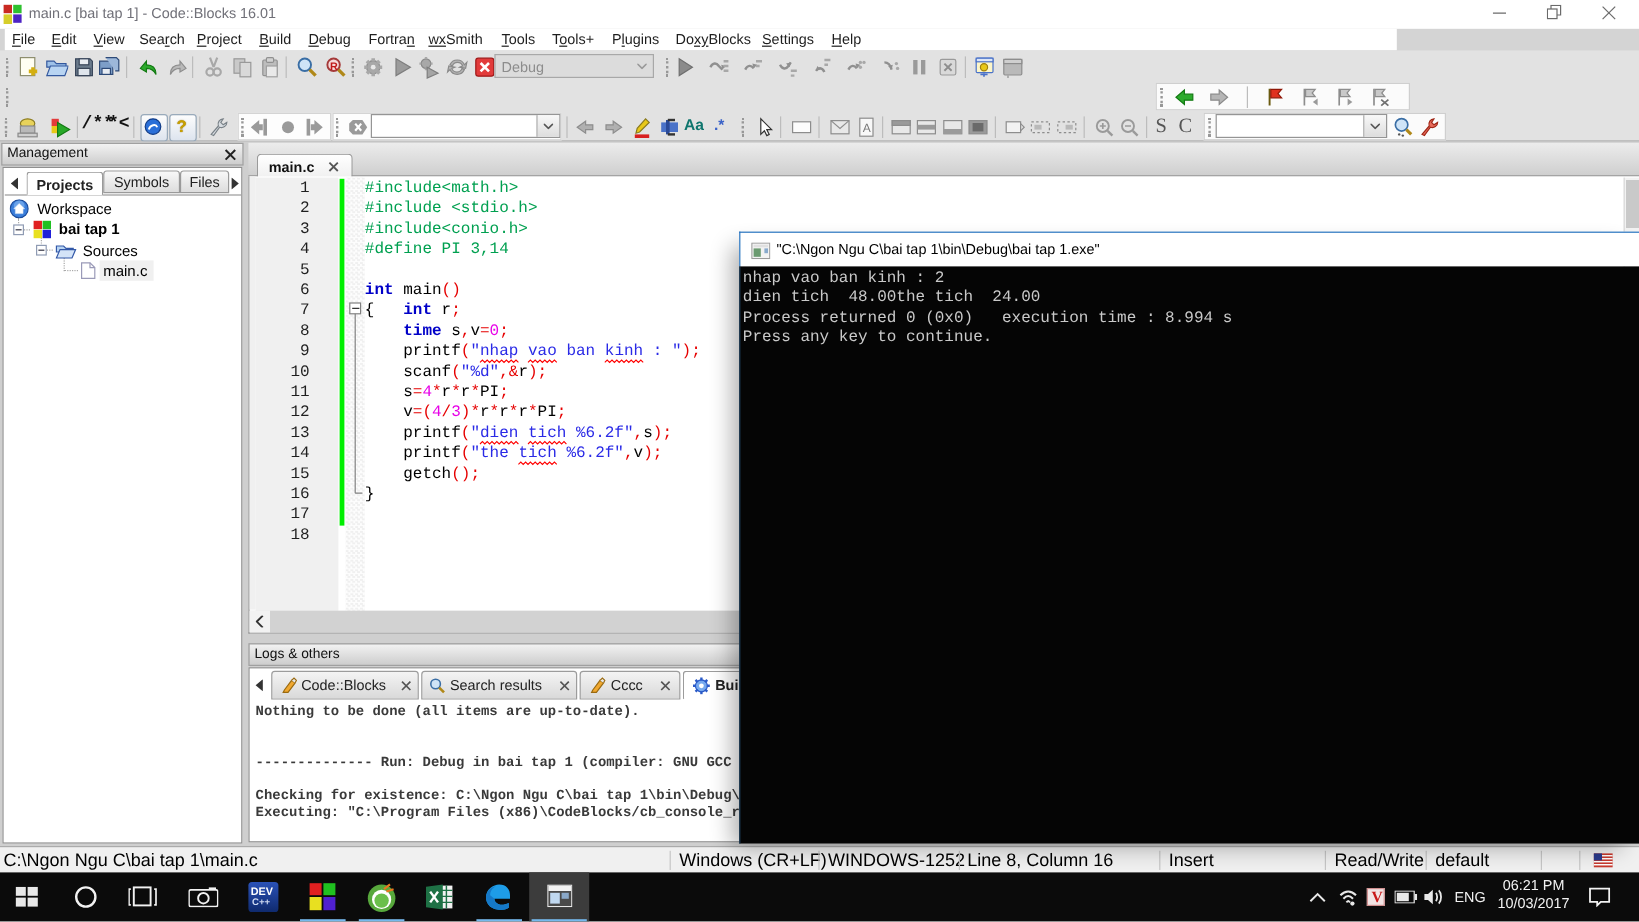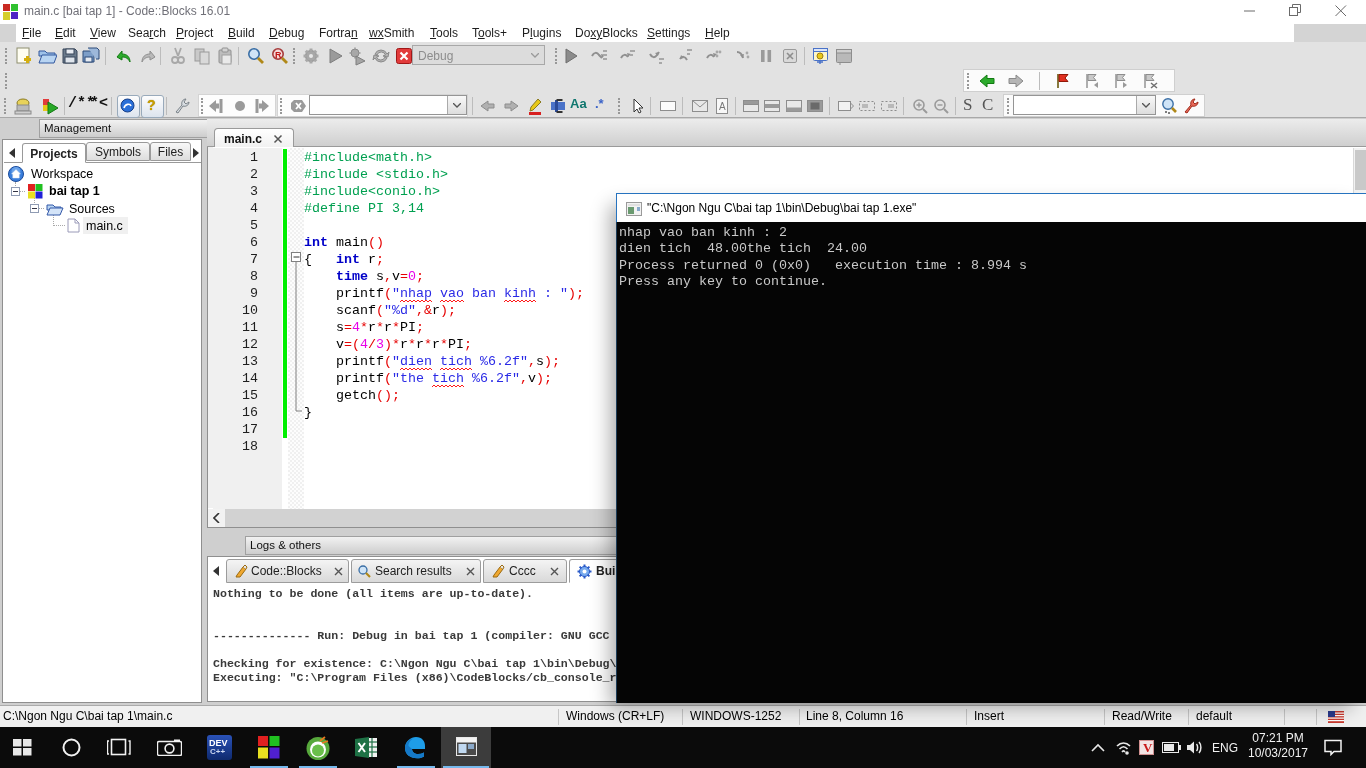--- a/index.html
+++ b/index.html
@@ -6,40 +6,40 @@
   body{width:1366px;height:768px;overflow:hidden;position:relative;
        font-family:"Liberation Sans",sans-serif;background:#d4d4d4;}
   .abs{position:absolute;}
   .mono{font-family:"Liberation Mono",monospace;}
 
   
   #titlebar{left:0;top:0;width:1366px;height:24px;background:#ffffff;}
   #titletext{left:24px;top:4px;font-size:12px;color:#707078;}
 
   
-  #menubar{left:16px;top:24px;width:1278px;height:18px;background:#ffffff;
+  #menubar{left:4px;top:24px;width:1160px;height:18px;background:#ffffff;
            font-size:12px;color:#1e1e1e;}
   #menubar span.mi{position:absolute;top:2px;}
   #menubar u{text-decoration:underline;}
 
   
   #toolzone{left:0;top:42px;width:1366px;height:75px;background:#e2e2e2;border-bottom:1px solid #a8a8a8;}
   .grip{position:absolute;width:2px;height:16px;border-left:2px dotted #989898;}
   .tsep{position:absolute;width:1px;height:18px;background:#bcbcbc;}
   .combo{position:absolute;background:#ffffff;border:1px solid #959595;height:20px;box-sizing:border-box;}
   .combo .carr{position:absolute;right:5px;top:7px;width:8px;height:5px;}
   .combo .ctext{position:absolute;left:5px;top:3px;font-size:12px;color:#111;}
   .ticon{position:absolute;top:2px;width:20px;height:20px;}
 
   
   #client{left:0;top:118px;width:1366px;height:587px;background:#cfcfcf;}
 
   
   .caption{position:absolute;height:19px;background:linear-gradient(#f2f2f2,#cdcdcd);
-     border:1px solid #a0a0a0;box-sizing:border-box;font-size:11.5px;color:#111;margin-left:38px;}
+     border:1px solid #a0a0a0;box-sizing:border-box;font-size:11.5px;color:#111;}
   #mgmt{left:1px;top:1px;width:202px;height:584px;}
   #mgmtbody{position:absolute;left:1px;top:20px;width:200px;height:564px;background:#ffffff;
      border:1px solid #8f8f8f;box-sizing:border-box;}
   .mtab{position:absolute;top:2px;height:19px;box-sizing:border-box;border:1px solid #9a9a9a;
      background:linear-gradient(#f8f8f8,#dddddd);border-radius:3px 3px 0 0;
      font-size:12px;color:#222;text-align:center;}
   .treelbl{position:absolute;font-size:12.5px;color:#000;}
   .exbox{position:absolute;width:9px;height:9px;background:#fff;border:1px solid #8f9bb3;box-sizing:border-box;}
   .exbox::after{content:"";position:absolute;left:1px;top:3px;width:5px;height:1px;background:#334;}
   .dotl{position:absolute;border-left:1px dotted #a9a9a9;width:0;}
@@ -76,21 +76,21 @@
   #logbody{position:absolute;left:0;top:20px;width:1159px;height:146px;background:#ffffff;
      border:1px solid #8f8f8f;box-sizing:border-box;}
   .ltab{position:absolute;top:2px;height:24px;box-sizing:border-box;border:1px solid #9c9c9c;
      background:linear-gradient(#f4f4f4,#d9d9d9);border-radius:3px 3px 0 0;font-size:12px;color:#222;}
   #logtext{position:absolute;left:5px;top:30px;font-family:"Liberation Mono",monospace;
      font-size:11.6px;font-weight:bold;color:#3a3a3a;white-space:pre;line-height:14px;}
   .lx{stroke:#555;stroke-width:1.4;}
 
   
   #statusbar{left:0;top:705px;width:1366px;height:22px;background:#f0f0f0;
-      border-top:1px solid #ababab;font-size:12px;color:#000;}
+      border-top:1px solid #ababab;font-size:15px;color:#000;}
   .ssep{position:absolute;top:3px;width:1px;height:16px;background:#c6c6c6;}
 
   
   #taskbar{left:0;top:727px;width:1366px;height:41px;background:#0b0b0b;color:#fff;}
   .uline{position:absolute;top:38px;height:2px;background:#76b9ed;}
 
   
   #console{left:616px;top:193px;width:750px;height:510px;box-shadow:-10px 8px 18px -4px rgba(0,0,0,0.32);}
   #ctitle{position:absolute;left:0;top:0;width:750px;height:29px;background:#ffffff;
      border-top:1px solid #2673bf;border-left:1px solid #2673bf;box-sizing:border-box;}
@@ -893,21 +893,21 @@
     <rect x="0.5" y="0.5" width="16" height="10" fill="none" stroke="#e8e8e8"></rect>
     <rect x="17" y="3" width="2" height="5" fill="#e8e8e8"></rect>
     <rect x="2" y="2" width="10" height="7" fill="#e8e8e8"></rect>
   </svg>
 
   <svg class="abs" style="left:1186px;top:13px" width="18" height="15">
     <path d="M1 5 L4 5 L8 1.5 L8 13.5 L4 10 L1 10 Z" fill="#e8e8e8"></path>
     <path d="M10.5 4 C12 5.5 12 9.5 10.5 11 M13 2 C15.5 4.5 15.5 10.5 13 13" fill="none" stroke="#e8e8e8" stroke-width="1.5"></path>
   </svg>
   <div class="abs" style="left:1212px;top:14px;font-size:12px;color:#f2f2f2">ENG</div>
-  <div class="abs" style="left:1248px;top:4px;width:60px;text-align:center;font-size:12px;color:#f2f2f2">07:21 PM</div>
+  <div class="abs" style="left:1248px;top:4px;width:60px;text-align:center;font-size:12px;color:#f2f2f2">06:21 PM</div>
   <div class="abs" style="left:1243px;top:19px;width:70px;text-align:center;font-size:12px;color:#f2f2f2">10/03/2017</div>
 
   <svg class="abs" style="left:1324px;top:12px" width="18" height="17">
     <path d="M1 1.5 H17 V12.5 H10 L7 15.5 L7 12.5 H1 Z" fill="none" stroke="#f2f2f2" stroke-width="1.5"></path>
   </svg>
 </div>
 
 <div id="console" class="abs">
   <div id="ctitle">
     <svg style="position:absolute;left:9px;top:8px" width="16" height="14" viewBox="0 0 16 14">

